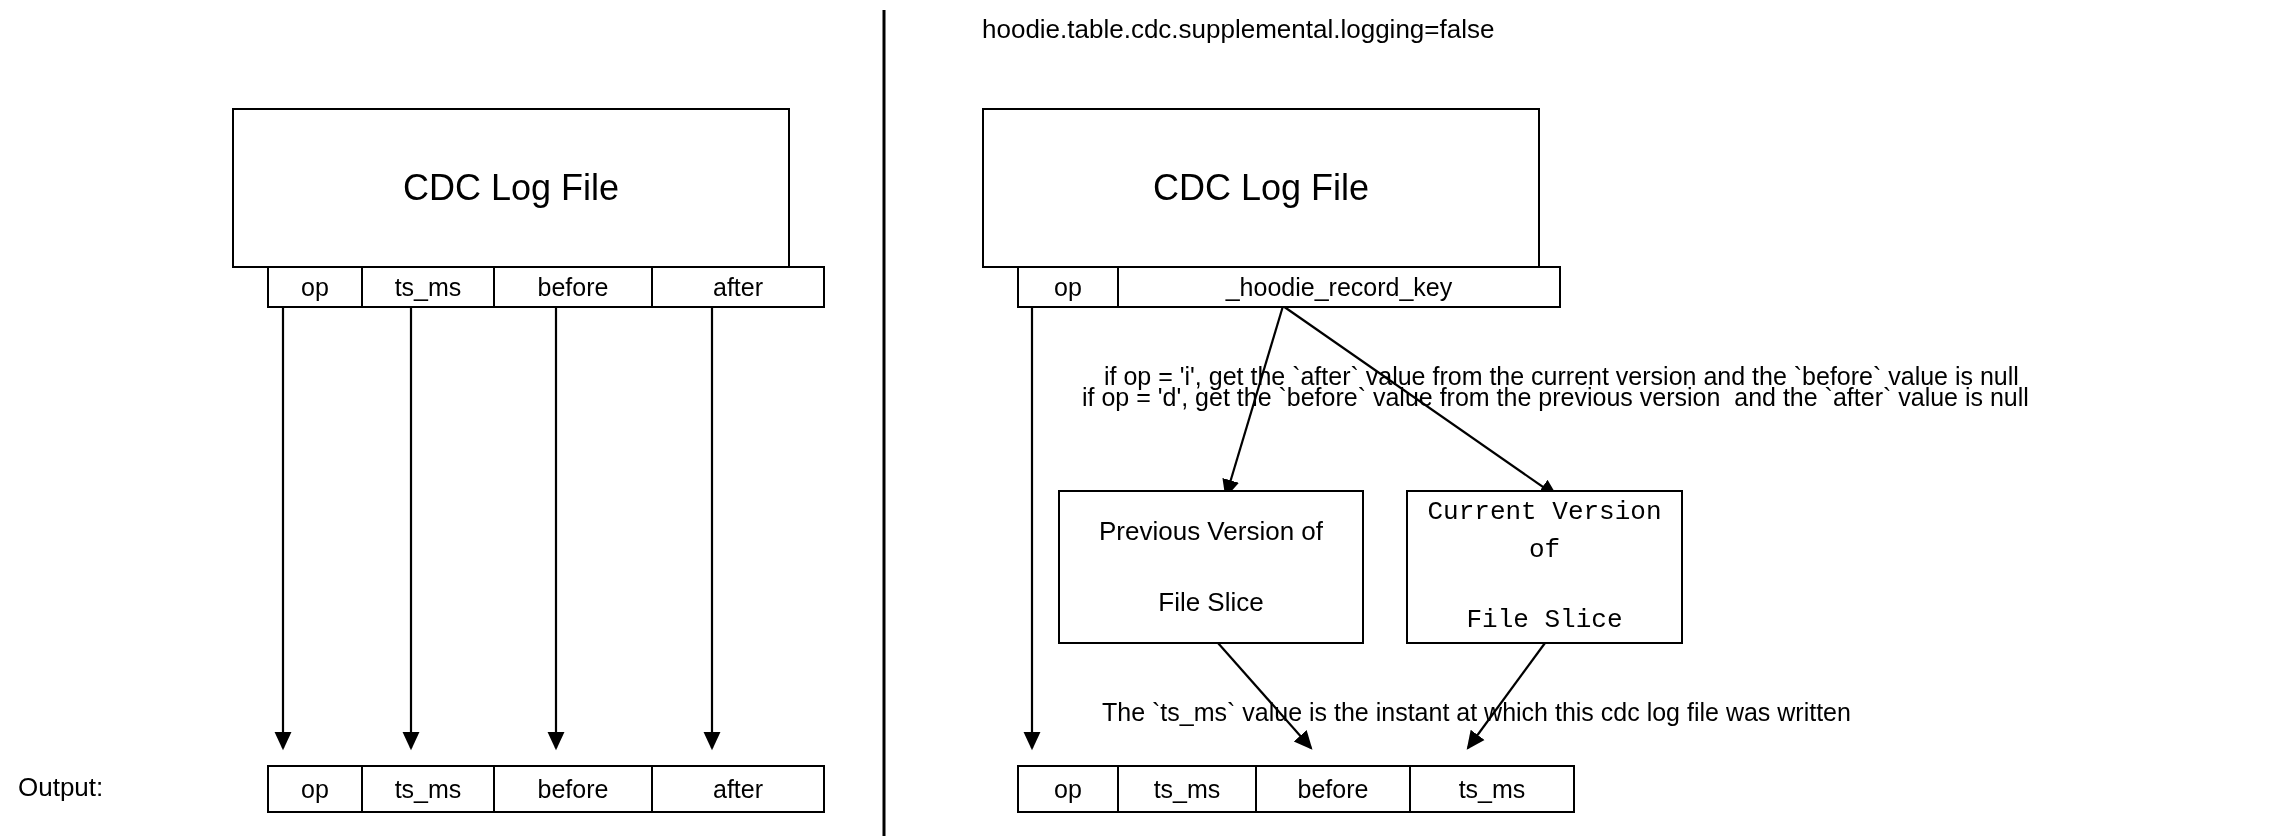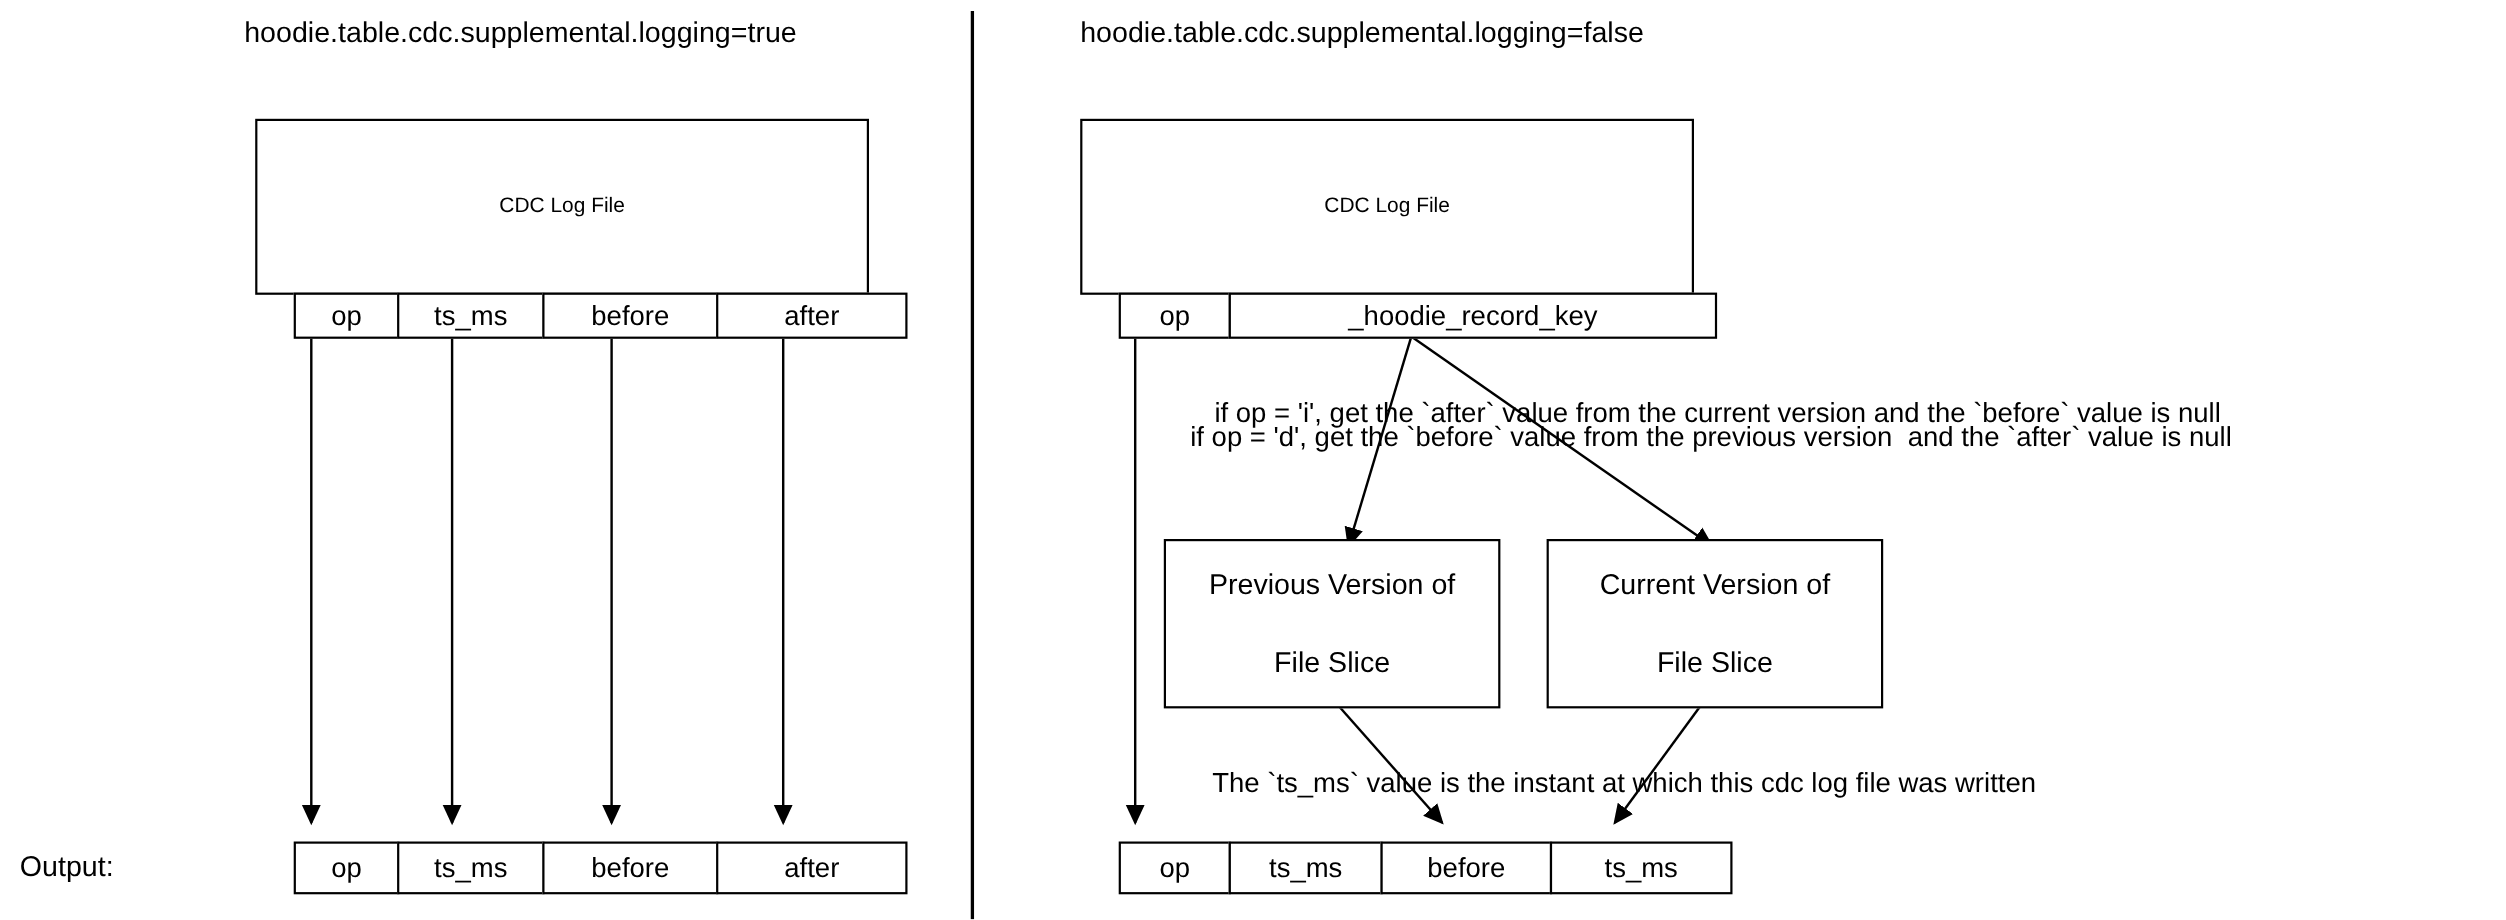--- a/index.html
+++ b/index.html
@@ -57,21 +57,21 @@
     position: absolute;
     font-size: 25px;
     white-space: pre;
   }
   .plain-label {
     position: absolute;
     font-size: 26px;
     white-space: nowrap;
   }
   .bigbox-label {
-    font-size: 19px;
+    font-size: 36px;
   }
   .slice-label {
     font-size: 26px;
     gap: 33px;
   }
 </style>
 </head>
 <body>
 
 <div id="canvas">
@@ -92,21 +92,20 @@
 
     <line x1="1032" y1="306" x2="1032" y2="748" stroke="#000000" stroke-width="2.2" marker-end="url(#arrowhead)"></line>
 
     <line x1="1283" y1="306" x2="1226" y2="496" stroke="#000000" stroke-width="2.2" marker-end="url(#arrowhead)"></line>
     <line x1="1283" y1="306" x2="1556" y2="496" stroke="#000000" stroke-width="2.2" marker-end="url(#arrowhead)"></line>
 
     <line x1="1218" y1="643" x2="1311" y2="748" stroke="#000000" stroke-width="2.2" marker-end="url(#arrowhead)"></line>
     <line x1="1545" y1="643" x2="1468" y2="748" stroke="#000000" stroke-width="2.2" marker-end="url(#arrowhead)"></line>
   </svg>
 
-  <div class="title-text" style="left:222px; top:14px;">hoodie.table.cdc.supplemental.logging=true</div>
 
   <div class="box bigbox-label" style="left:232px; top:108px; width:558px; height:160px;">
     <span>CDC Log File</span>
   </div>
 
   <div class="cell" style="left:232px; top:266px; width:96px;  height:42px;">
       <span>op</span>
     </div>
   <div class="cell" style="left:326px; top:266px; width:134px; height:42px;">
       <span>ts_ms</span>
@@ -147,21 +146,21 @@
     </div>
 
   <div class="note-line" style="left:1104px; top:362px;">if op = 'i', get the `after` value from the current version and the `before` value is null</div>
   <div class="note-line" style="left:1082px; top:383px;">if op = 'd', get the `before` value from the previous version  and the `after` value is null</div>
 
   <div class="box slice-label" style="left:1058px; top:490px; width:306px; height:154px; flex-direction:column;">
     <span>Previous Version of</span>
     <span>File Slice</span>
   </div>
 
-  <div class="box slice-label" style="left:1406px; top:490px; width:306px; height:154px; flex-direction:column;">
+  <div class="box slice-label" style="left:1406px; top:490px; width:277px; height:154px; flex-direction:column;font-family:Liberation Mono, monospace;">
     <span>Current Version of</span>
     <span>File Slice</span>
   </div>
 
   <div class="note-line" style="left:1102px; top:698px;">The `ts_ms` value is the instant at which this cdc log file was written</div>
 
   <div class="cell" style="left:982px;  top:765px; width:102px; height:48px;">
       <span>op</span>
     </div>
   <div class="cell" style="left:1082px; top:765px; width:140px; height:48px;">

